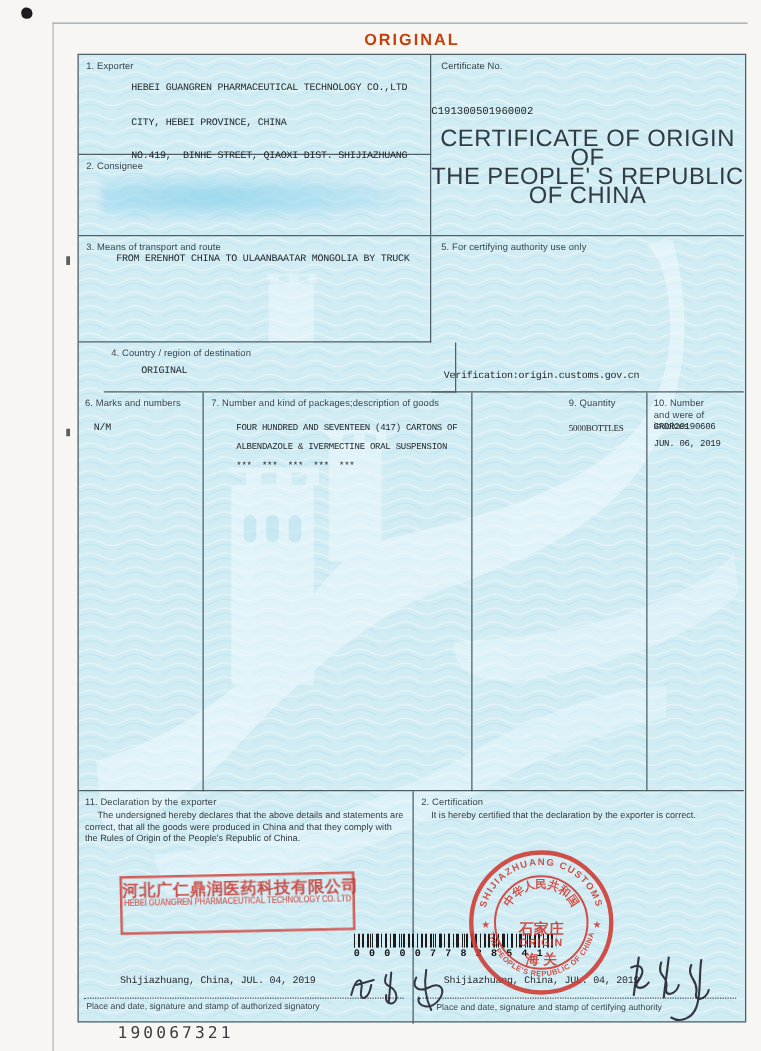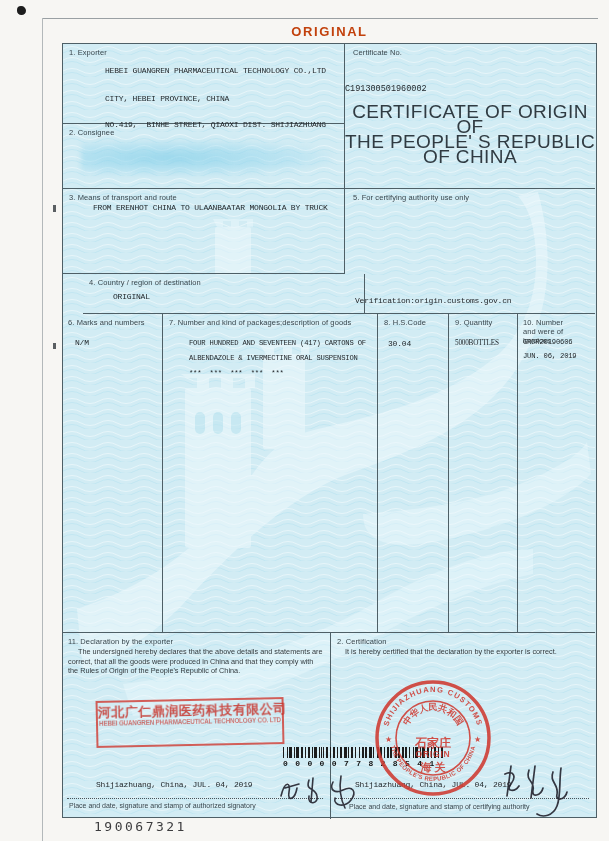--- a/index.html
+++ b/index.html
@@ -158,24 +158,20 @@
   <div class="cell bb" style="left:0;top:270px;width:532px;height:319px;">
     <div class="cell br" style="left:0;top:0;width:100px;height:319px;">
       <div class="lbl" style="position:absolute;left:5px;top:4px;">6. Marks and numbers</div>
       <div class="typed" style="position:absolute;left:12px;top:24px;">N/M</div>
     </div>
     <div class="cell br" style="left:100px;top:0;width:215px;height:319px;">
       <div class="lbl" style="position:absolute;left:6px;top:4px;">7. Number and kind of packages;description of goods</div>
       <div class="typed typed-sm" style="position:absolute;left:26px;top:25px;">FOUR HUNDRED AND SEVENTEEN (417) CARTONS OF</div>
       <div class="typed typed-sm" style="position:absolute;left:26px;top:40px;">ALBENDAZOLE &amp; IVERMECTINE ORAL SUSPENSION</div>
       <div class="typed typed-sm" style="position:absolute;left:26px;top:55px;">***  ***  ***  ***  ***</div>
-    </div>
-    <div class="cell br" style="left:315px;top:0;width:71px;height:319px;">
-      <div class="lbl" style="position:absolute;left:6px;top:4px;">8. H.S.Code</div>
-      <div class="typed" style="position:absolute;left:10px;top:25px;">30.04</div>
     </div>
     <div class="cell br" style="left:386px;top:0;width:69px;height:319px;">
       <div class="lbl" style="position:absolute;left:6px;top:4px;">9. Quantity</div>
       <div class="typed typed-sm" style="position:absolute;left:6px;top:25px;font-family:Liberation Serif, serif;">5000BOTTLES</div>
     </div>
     <div class="cell" style="left:455px;top:0;width:77px;height:319px;">
       <div class="lbl" style="position:absolute;left:5px;top:4px;">10. Number</div>
       <div class="lbl" style="position:absolute;left:5px;top:13px;">and were of</div>
       <div class="lbl" style="position:absolute;left:5px;top:22px;">invoices</div>
       <div class="typed typed-sm" style="position:absolute;left:5px;top:24px;">GRDR20190606</div>

